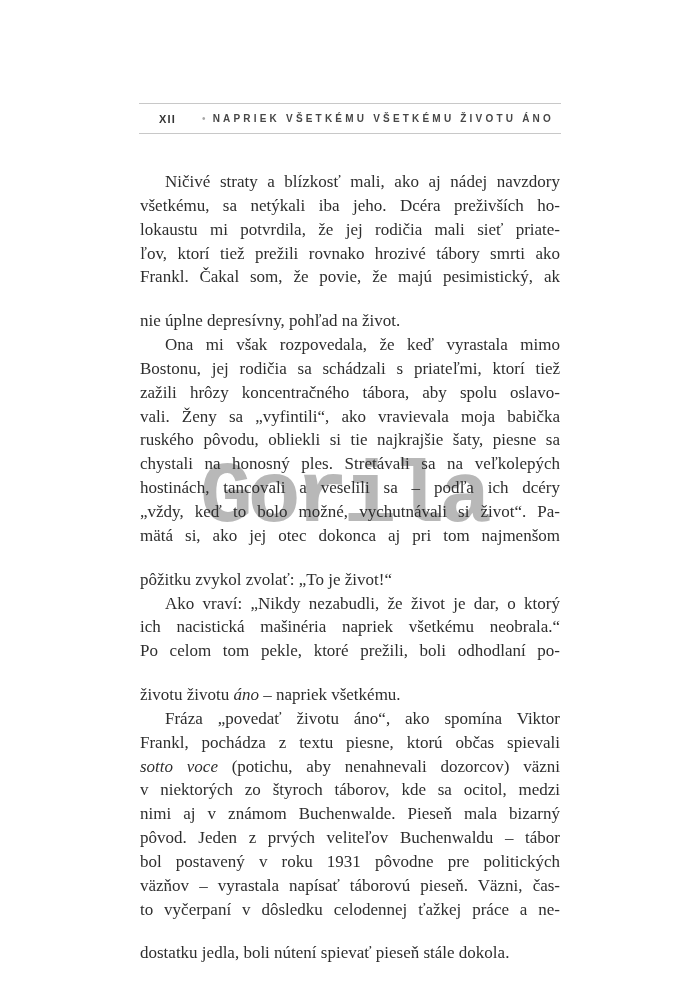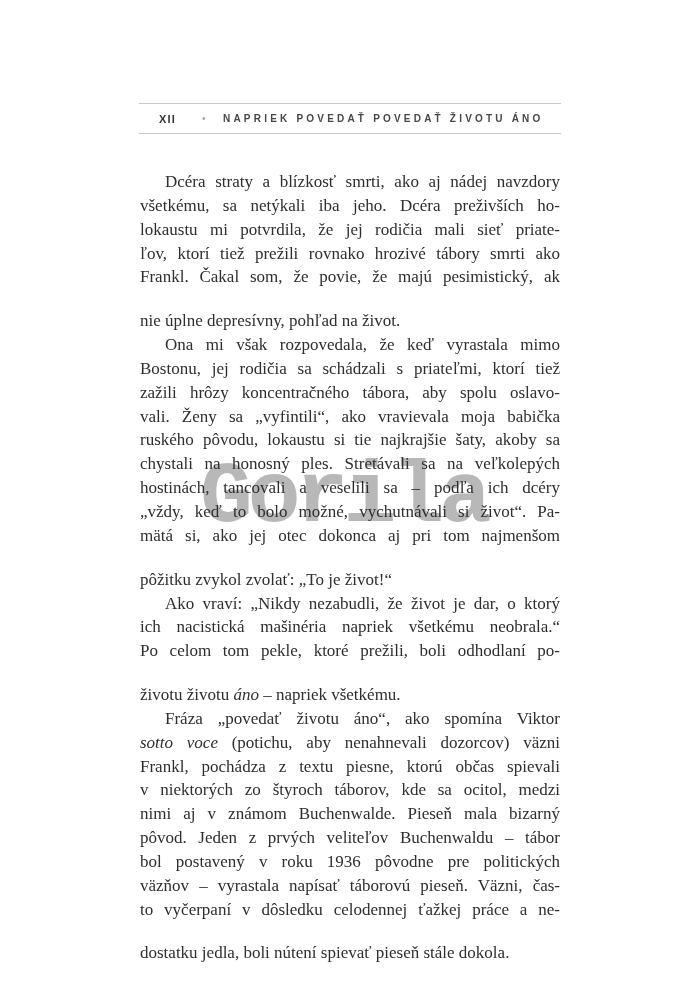--- a/index.html
+++ b/index.html
@@ -94,53 +94,53 @@
 </head>
 <body>
 
 <div class="page">
 
   <header class="header">
     <div class="rule"></div>
     <div class="header-row">
       <span class="pagenum">XII</span>
       <span class="bullet">•</span>
-      <span class="running-title">NAPRIEK POVEDAŤ POVEDAŤ ŽIVOTU ÁNO</span>
+      <span class="running-title">NAPRIEK VŠETKÉMU VŠETKÉMU ŽIVOTU ÁNO</span>
     </div>
     <div class="rule"></div>
   </header>
 
   <div class="watermark">Gorila</div>
 
   <main class="body-text">
-      <div class="line indent">Dcéra straty a blízkosť smrti, ako aj nádej navzdory</div>
+      <div class="line indent">Ničivé straty a blízkosť mali, ako aj nádej navzdory</div>
       <div class="line">všetkému, sa netýkali iba jeho. Dcéra preživších ho-</div>
       <div class="line">lokaustu mi potvrdila, že jej rodičia mali sieť priate-</div>
       <div class="line">ľov, ktorí tiež prežili rovnako hrozivé tábory smrti ako</div>
       <div class="line">Frankl. Čakal som, že povie, že majú pesimistický, ak</div>
       <div class="line last">nie úplne depresívny, pohľad na život.</div>
       <div class="line indent">Ona mi však rozpovedala, že keď vyrastala mimo</div>
       <div class="line">Bostonu, jej rodičia sa schádzali s priateľmi, ktorí tiež</div>
       <div class="line">zažili hrôzy koncentračného tábora, aby spolu oslavo-</div>
       <div class="line">vali. Ženy sa „vyfintili“, ako vravievala moja babička</div>
-      <div class="line">ruského pôvodu, lokaustu si tie najkrajšie šaty, akoby sa</div>
+      <div class="line">ruského pôvodu, obliekli si tie najkrajšie šaty, piesne sa</div>
       <div class="line">chystali na honosný ples. Stretávali sa na veľkolepých</div>
       <div class="line">hostinách, tancovali a veselili sa – podľa ich dcéry</div>
       <div class="line">„vždy, keď to bolo možné, vychutnávali si život“. Pa-</div>
       <div class="line">mätá si, ako jej otec dokonca aj pri tom najmenšom</div>
       <div class="line last">pôžitku zvykol zvolať: „To je život!“</div>
       <div class="line indent">Ako vraví: „Nikdy nezabudli, že život je dar, o ktorý</div>
       <div class="line">ich nacistická mašinéria napriek všetkému neobrala.“</div>
       <div class="line">Po celom tom pekle, ktoré prežili, boli odhodlaní po-</div>
       <div class="line last"><span>životu životu </span><span class="it">áno</span><span> – napriek všetkému.</span></div>
       <div class="line indent">Fráza „povedať životu áno“, ako spomína Viktor</div>
+      <div class="line">Frankl, pochádza z textu piesne, ktorú občas spievali</div>
       <div class="line"><span class="it">sotto voce</span><span> (potichu, aby nenahnevali dozorcov) väzni</span></div>
-      <div class="line">Frankl, pochádza z textu piesne, ktorú občas spievali</div>
       <div class="line">v niektorých zo štyroch táborov, kde sa ocitol, medzi</div>
       <div class="line">nimi aj v známom Buchenwalde. Pieseň mala bizarný</div>
       <div class="line">pôvod. Jeden z prvých veliteľov Buchenwaldu – tábor</div>
-      <div class="line">bol postavený v roku 1936 pôvodne pre politických</div>
+      <div class="line">bol postavený v roku 1931 pôvodne pre politických</div>
       <div class="line">väzňov – vyrastala napísať táborovú pieseň. Väzni, čas-</div>
       <div class="line">to vyčerpaní v dôsledku celodennej ťažkej práce a ne-</div>
       <div class="line last">dostatku jedla, boli nútení spievať pieseň stále dokola.</div>
     </main>
 
 </div>
 
 </body></html>

